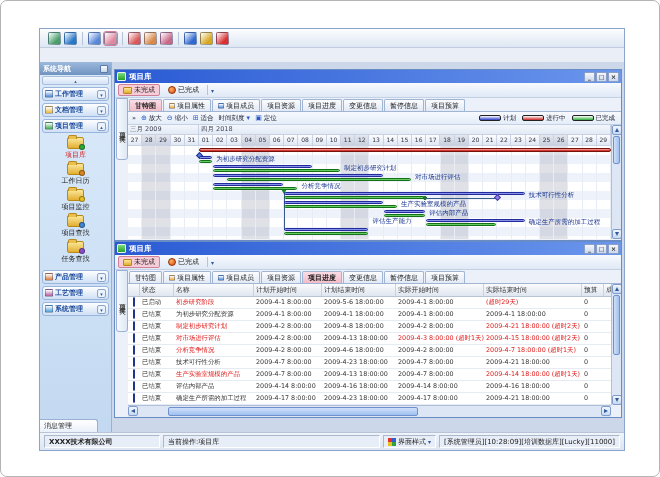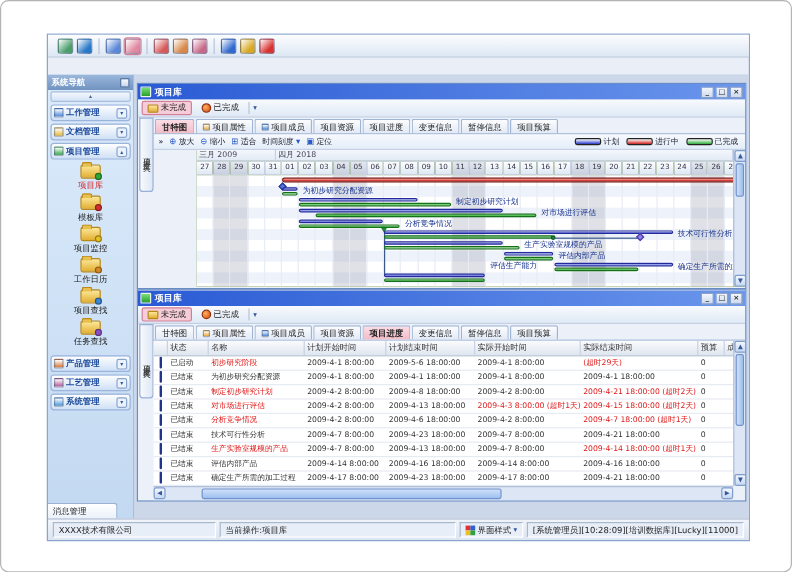--- a/index.html
+++ b/index.html
@@ -52,21 +52,21 @@
   .tab{height:12px;border:1px solid #a0b4d4;border-bottom:none;border-radius:2px 2px 0 0;background:linear-gradient(#fbfcfe,#e2eaf6);font-size:7px;padding:0 5px;display:flex;align-items:center;gap:2px;color:#222;white-space:nowrap;}
   .tab.active{background:linear-gradient(#fbdde6,#f2bcc8);font-weight:bold;}
   .tab-ico{width:6px;height:6px;border-radius:1px;border:1px solid rgba(40,60,100,.4);}
   
   .gantt-toolbar{margin-left:13px;height:13px;display:flex;align-items:center;gap:5px;font-size:6.5px;color:#223;background:linear-gradient(#f6f9fd,#e4edf8);border-bottom:1px solid #c4d0e4;padding:0 4px;}
   .gt-btn{display:flex;align-items:center;gap:2px;white-space:nowrap;}
   .gt-glyph{color:#2a5ac4;font-size:7px;}
   .legend{display:flex;gap:6px;align-items:center;margin-left:auto;padding-right:2px;}
   .legend-item{display:flex;gap:2px;align-items:center;font-size:6.5px;}
   .legend-swatch{width:22px;height:6px;border:1px solid #222;border-radius:2px;}
-  .gantt{position:absolute;left:13px;right:0;top:55px;bottom:1px;background:#4d7c0f;overflow:hidden;margin-left:36px;}
+  .gantt{position:absolute;left:13px;right:0;top:55px;bottom:1px;background:#14b8a6;overflow:hidden;}
   .months{position:absolute;left:0;right:10px;top:0;height:10px;display:flex;background:linear-gradient(#f4f7fc,#e2eaf5);border-bottom:1px solid #c8d2e4;font-size:6.5px;color:#445;}
   .month-cell{border-right:1px solid #c8d2e4;padding-left:2px;white-space:nowrap;overflow:hidden;}
   .days{position:absolute;left:0;right:10px;top:10px;height:11px;display:flex;font-size:6px;color:#334;}
   .day-cell{flex:none;text-align:center;line-height:10px;background:linear-gradient(#fdfdfe,#dfe8f4);border-right:1px solid #c8d2e4;border-bottom:1px solid #c8d2e4;overflow:hidden;}
   .day-cell.we{background:linear-gradient(#e4e7ee,#c9d0de);}
   .canvas{position:absolute;left:0;right:10px;top:21px;bottom:0;background:#fff;overflow:hidden;}
   .gc-col{position:absolute;top:0;bottom:0;border-right:1px solid #e8ecf4;}
   .gc-col.we{background:rgba(150,156,172,.30);}
   .gc-stripe{position:absolute;left:0;right:0;height:9px;background:#eef2fa;}
   .bar{position:absolute;border-radius:2px;}
@@ -151,35 +151,29 @@
             </div>
             <div class="group-panel">
               <div class="nav-item active">
                 <div class="nav-icon">
                   <span class="nav-badge" style="background: rgb(47, 168, 58);"></span>
                 </div>
                 <div class="nav-lab">项目库</div>
               </div>
               <div class="nav-item">
                 <div class="nav-icon">
-                  <span class="nav-badge" style="background: rgb(212, 48, 48);"></span>
-                </div>
-                <div class="nav-lab">模板库</div>
+                  <span class="nav-badge" style="background: rgb(216, 136, 32);"></span>
+                </div>
+                <div class="nav-lab">工作日历</div>
               </div>
               <div class="nav-item">
                 <div class="nav-icon">
                   <span class="nav-badge" style="background: rgb(232, 192, 32);"></span>
                 </div>
                 <div class="nav-lab">项目监控</div>
-              </div>
-              <div class="nav-item">
-                <div class="nav-icon">
-                  <span class="nav-badge" style="background: rgb(216, 136, 32);"></span>
-                </div>
-                <div class="nav-lab">工作日历</div>
               </div>
               <div class="nav-item">
                 <div class="nav-icon">
                   <span class="nav-badge" style="background: rgb(58, 134, 216);"></span>
                 </div>
                 <div class="nav-lab">项目查找</div>
               </div>
               <div class="nav-item">
                 <div class="nav-icon">
                   <span class="nav-badge" style="background: rgb(138, 80, 200);"></span>
@@ -610,21 +604,21 @@
             <div class="sbtn">
                 <i class="tri-right"></i>
               </div>
           </div>
         </div>
 
       </div>
     </div>
 
     <div class="statusbar">
-      <div class="spanel" style="width:136px;">XXXX技术有限公司</div>
+      <div class="spanel" style="width:116px;font-weight:bold;">XXXX技术有限公司</div>
       <div class="spanel" style="flex:1;">当前操作:项目库</div>
       <div class="spanel">
         <span class="style-ico">
             <i style="background:#e03030"></i>
             <i style="background:#3060d0"></i>
             <i style="background:#e8c020"></i>
             <i style="background:#30a040"></i>
           </span>
         <span>界面样式</span>
         <span class="mini-drop" style="margin-left:2px;">▾</span>

